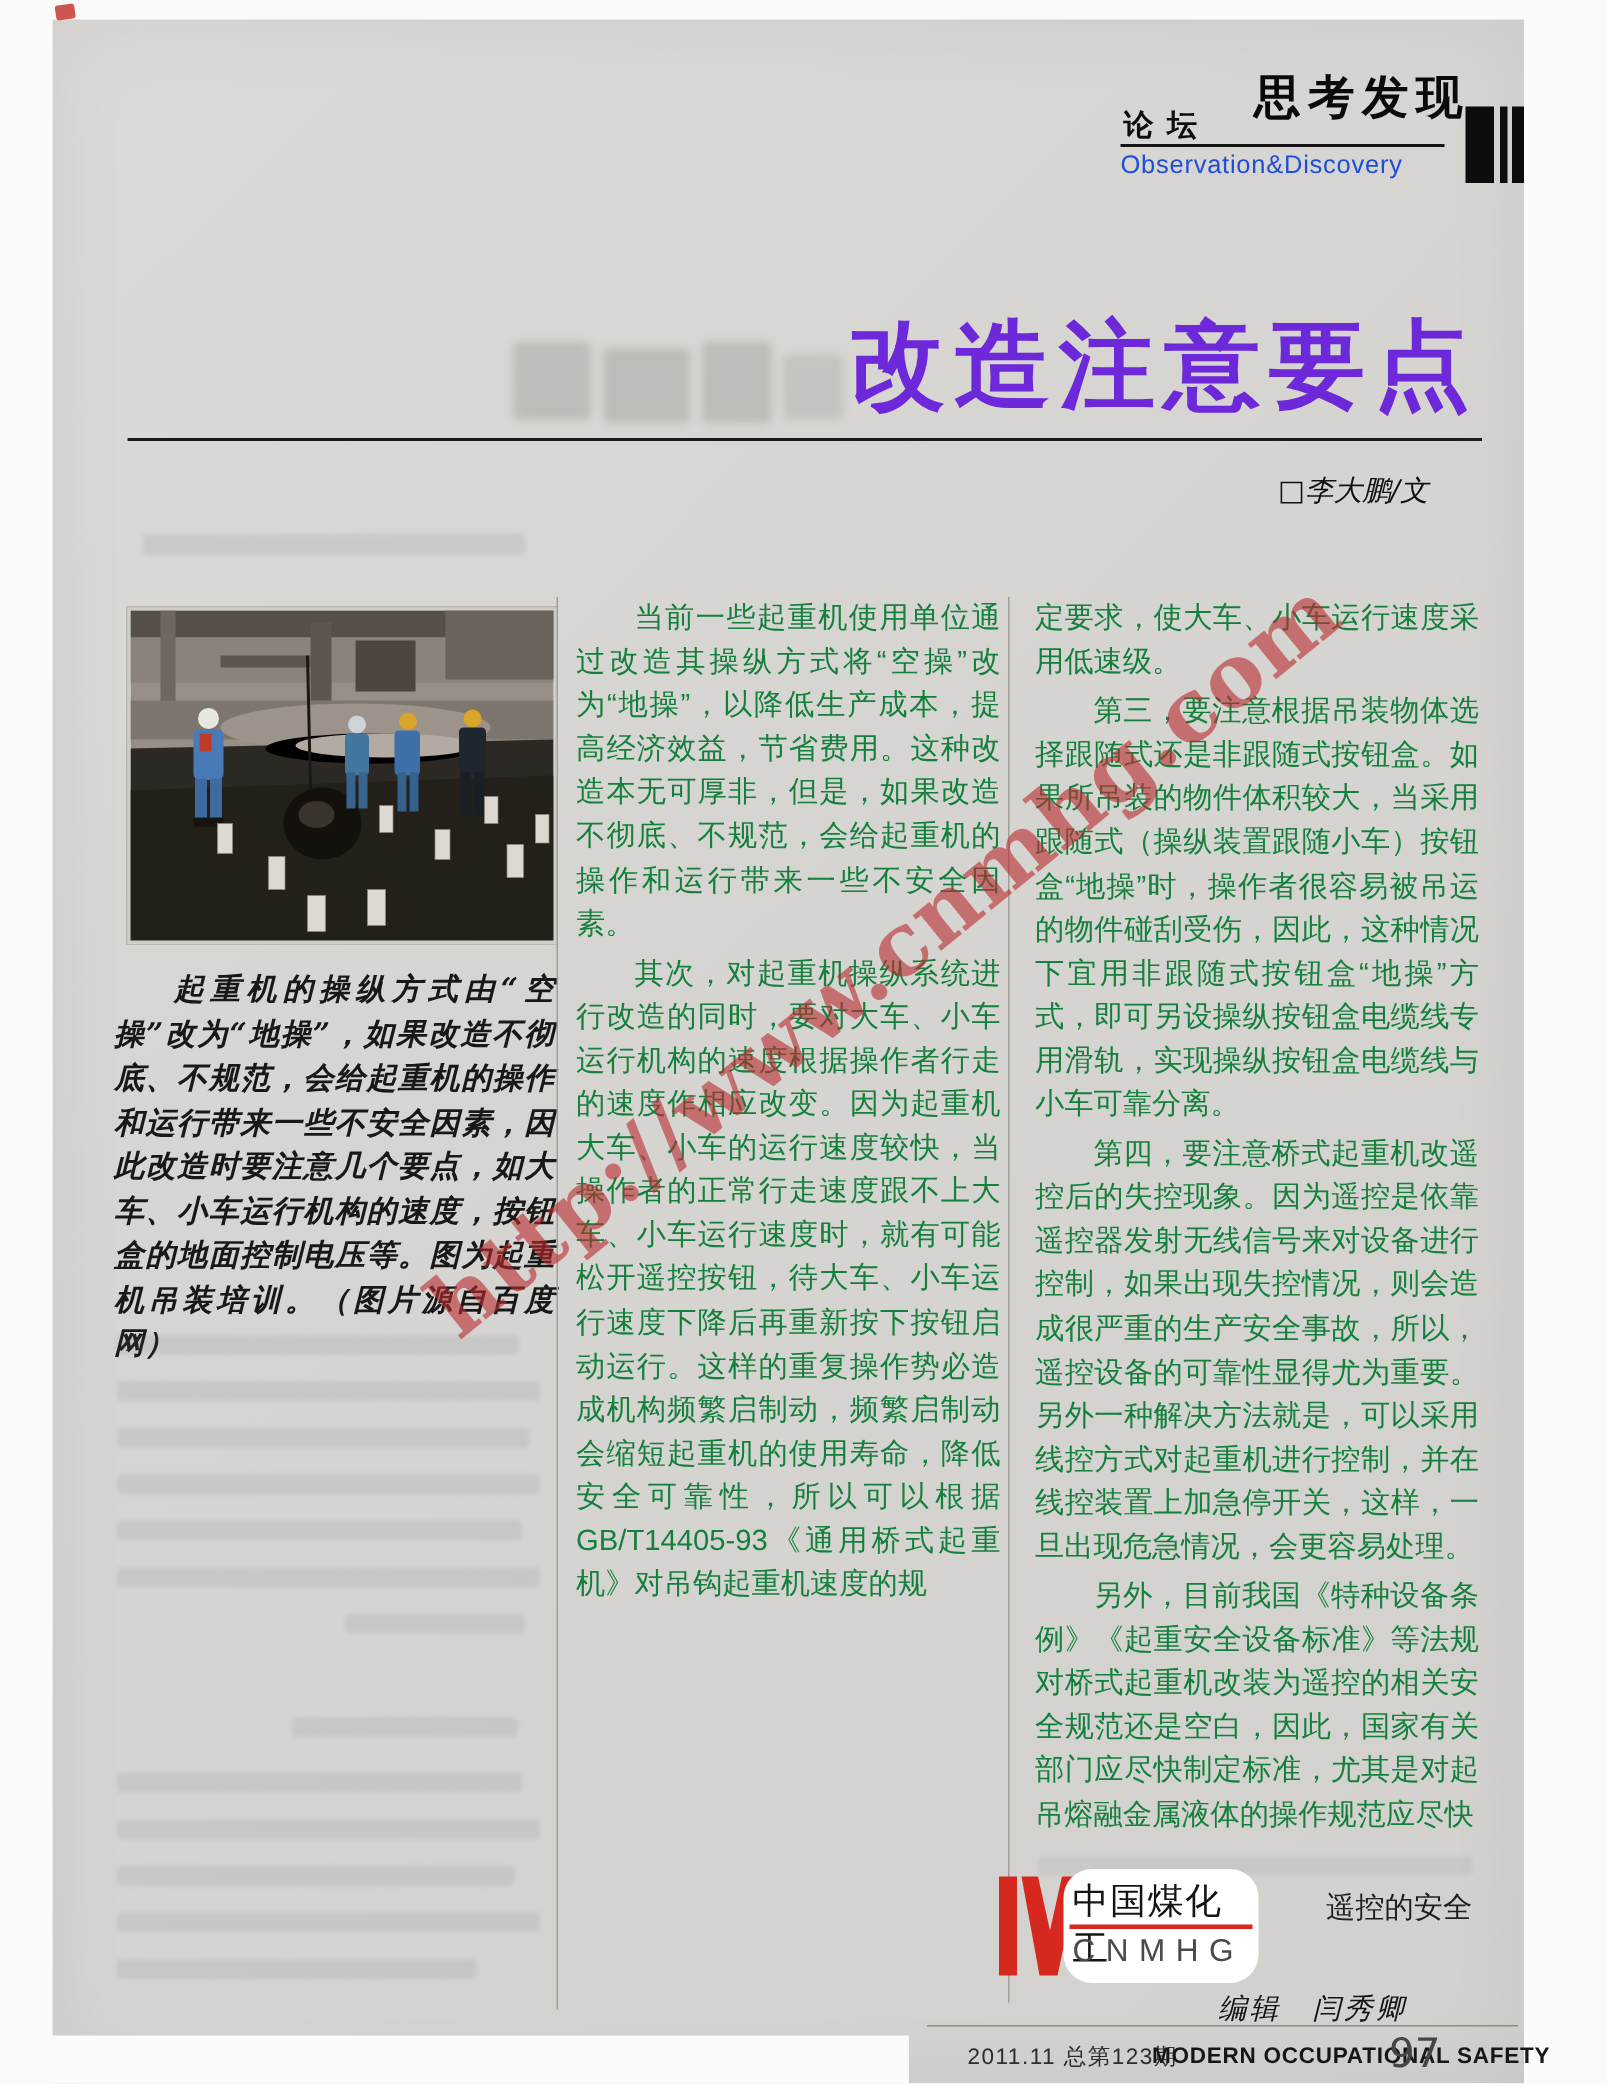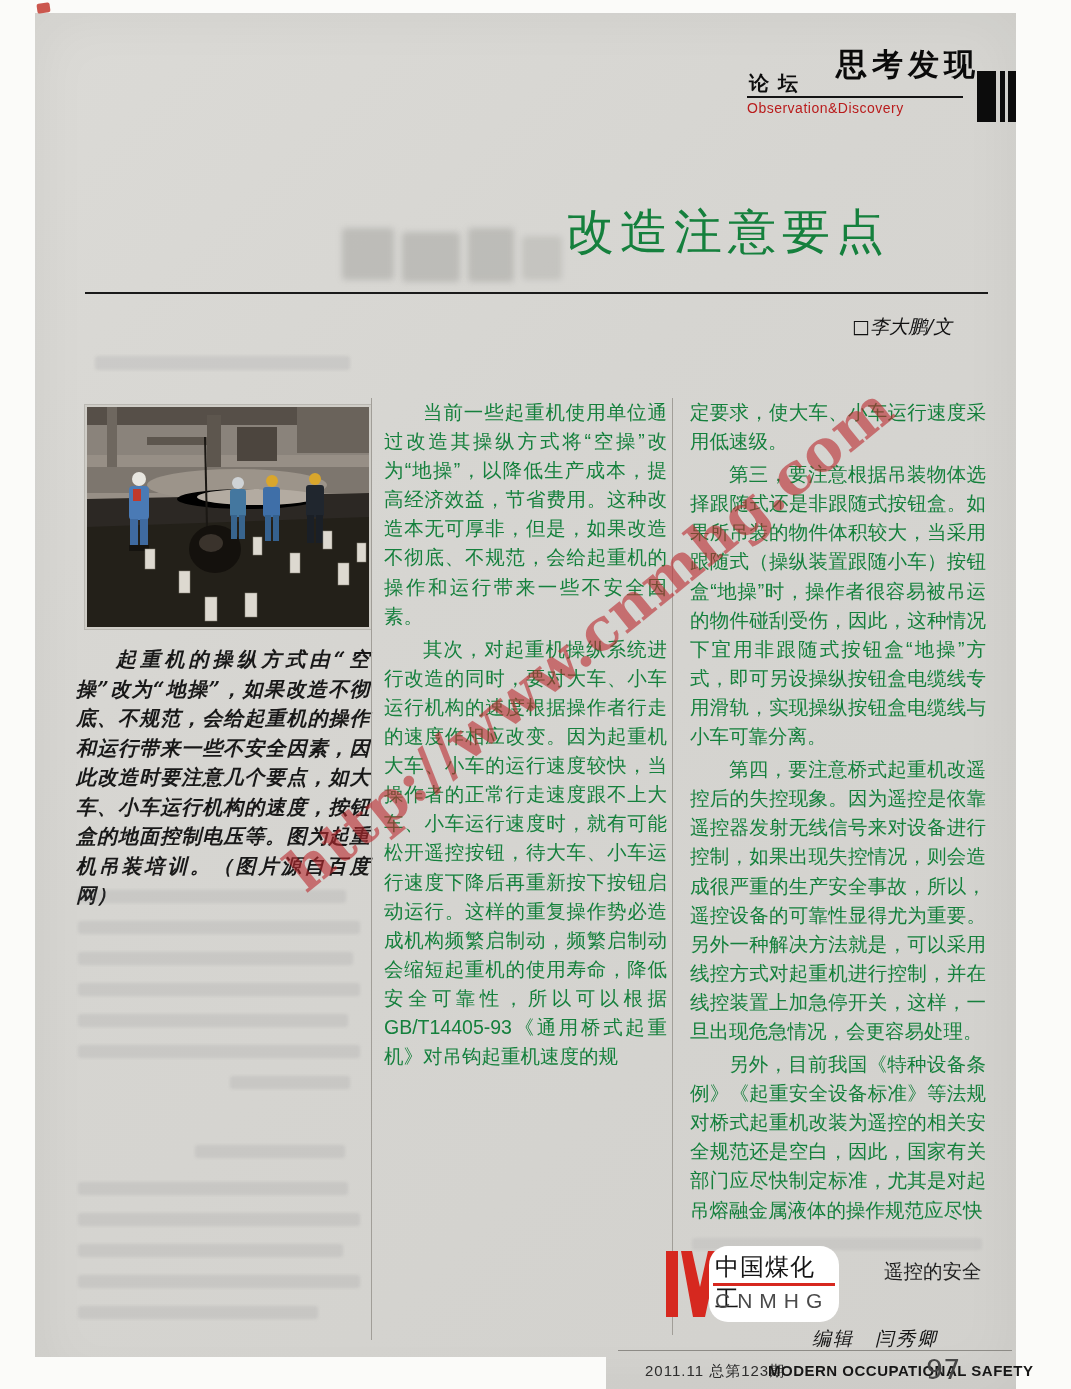--- a/index.html
+++ b/index.html
@@ -7,25 +7,25 @@
           font-family:"Liberation Sans",sans-serif;background:#fbfbf9;}
   .page{position:absolute;left:35px;top:13px;width:981px;height:1376px;
         background:linear-gradient(135deg,#dbdad6 0%,#d6d5d1 40%,#d2d1cd 100%);
         box-shadow:inset 0 0 60px rgba(0,0,0,0.05);}
   .abs{position:absolute;}
 
   
   .sec-cn{font-size:20px;font-weight:bold;letter-spacing:9px;color:#0d0d0d;}
   .sec-title{font-size:31px;font-weight:900;letter-spacing:5px;color:#0a0a0a;}
   .sec-rule{height:2px;background:#141414;}
-  .sec-en{font-size:14px;color:#b91c1c;letter-spacing:0.5px;}
+  .sec-en{font-size:17px;color:#1d4ed8;letter-spacing:0.5px;}
   .bar{background:#0c0c0c;}
 
   
-  .main-title{font-size:48px;font-weight:400;letter-spacing:6px;color:#15803d;
+  .main-title{font-size:64px;font-weight:700;letter-spacing:6px;color:#6d28d9;
               font-family:"Liberation Sans",sans-serif;white-space:nowrap;}
   .title-rule{height:2px;background:#1a1a1a;}
   .byline{font-size:19px;font-style:italic;font-family:"DejaVu Serif",serif;color:#111;}
 
   
   .ghost{background:rgba(95,95,90,0.22);filter:blur(3px);border-radius:4px;}
   .faint{background:rgba(110,110,115,0.12);filter:blur(1.5px);border-radius:3px;}
 
   
   .photo-frame{border:2px solid #cfcdc7;box-shadow:0 0 0 1px #b9b7b1;}

